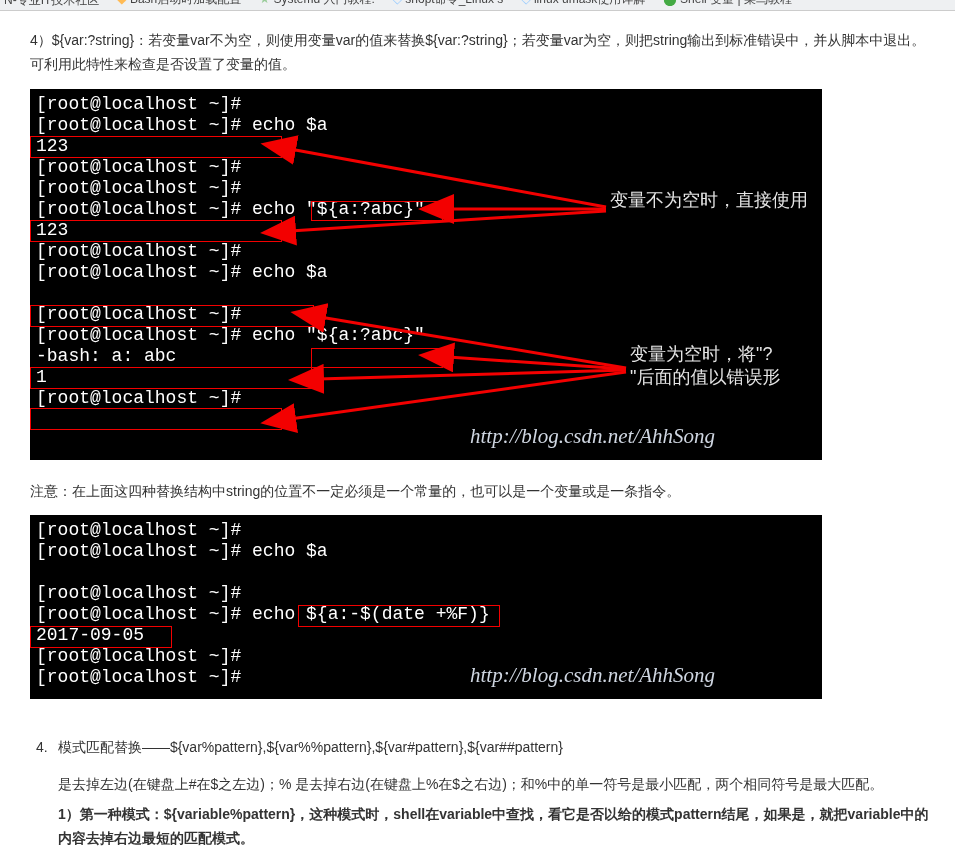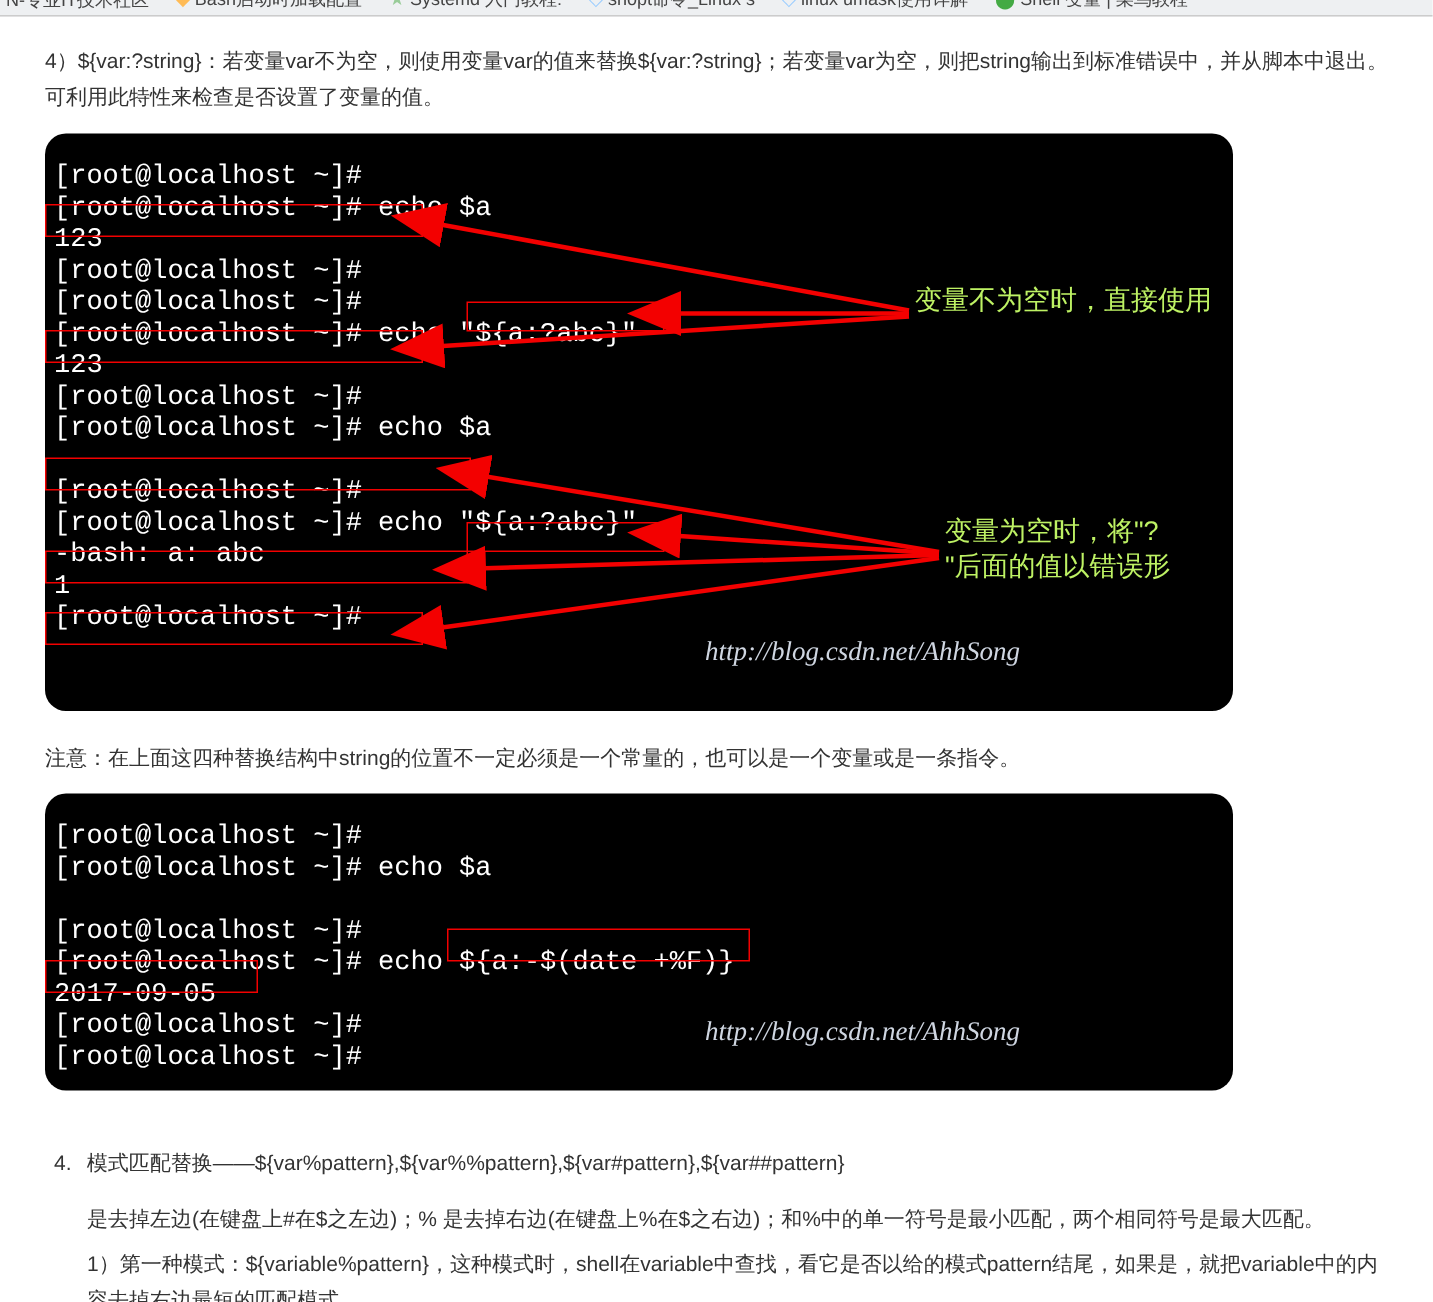--- a/index.html
+++ b/index.html
@@ -30,47 +30,46 @@
   }
   .para {
     line-height: 1.7;
     margin: 6px 0 12px 0;
   }
   .terminal {
     background: #000;
     color: #fff;
     font-family: "Courier New", monospace;
     font-size: 18px;
-    padding: 18px 6px 8px 6px;
+    padding: 4px 6px 8px 6px;
     position: relative;
     margin: 6px 0 20px 0;
-    border-radius: 14px;
   }
   .terminal .line {
     line-height: 22px;
     height: 21px;
     white-space: pre;
     position: relative;
   }
   .rbox {
     border: 1px solid #f30000;
     position: absolute;
   }
   .ann {
     position: absolute;
-    color: #bef264;
+    color: #e5e5e5;
     font-size: 18px;
     font-family: "Microsoft YaHei", sans-serif;
     line-height: 1.3;
   }
   .water {
     position: absolute;
     color: #cfd6e1;
     font-family: serif;
-    font-size: 18px;
+    font-size: 21px;
     font-style: italic;
   }
   svg.arrows {
     position: absolute;
     top: 0; left: 0;
     pointer-events: none;
   }
   .olist { padding-left: 28px; }
   .oitem { margin-bottom: 4px; }
   .oitem-num { display:inline-block; width: 18px; margin-left:-22px; }
@@ -165,16 +164,16 @@
   </div>
 
   <div style="height:20px"></div>
 
   <div class="olist">
     <div class="oitem">
       <span class="oitem-num">4.</span>
       <span>模式匹配替换——${var%pattern},${var%%pattern},${var#pattern},${var##pattern}</span>
     </div>
     <div class="para" style="margin-top:16px;">是去掉左边(在键盘上#在$之左边)；% 是去掉右边(在键盘上%在$之右边)；和%中的单一符号是最小匹配，两个相同符号是最大匹配。</div>
-    <div class="para" style="margin-top:-6px;">1）第一种模式：${variable%pattern}，这种模式时，shell在variable中查找，看它是否以给的模式pattern结尾，如果是，就把variable中的内容去掉右边最短的匹配模式。</div>
+    <div class="para" style="margin-top:-6px;font-weight:bold;">1）第一种模式：${variable%pattern}，这种模式时，shell在variable中查找，看它是否以给的模式pattern结尾，如果是，就把variable中的内容去掉右边最短的匹配模式。</div>
   </div>
 
 </div>
 
 </body></html>

